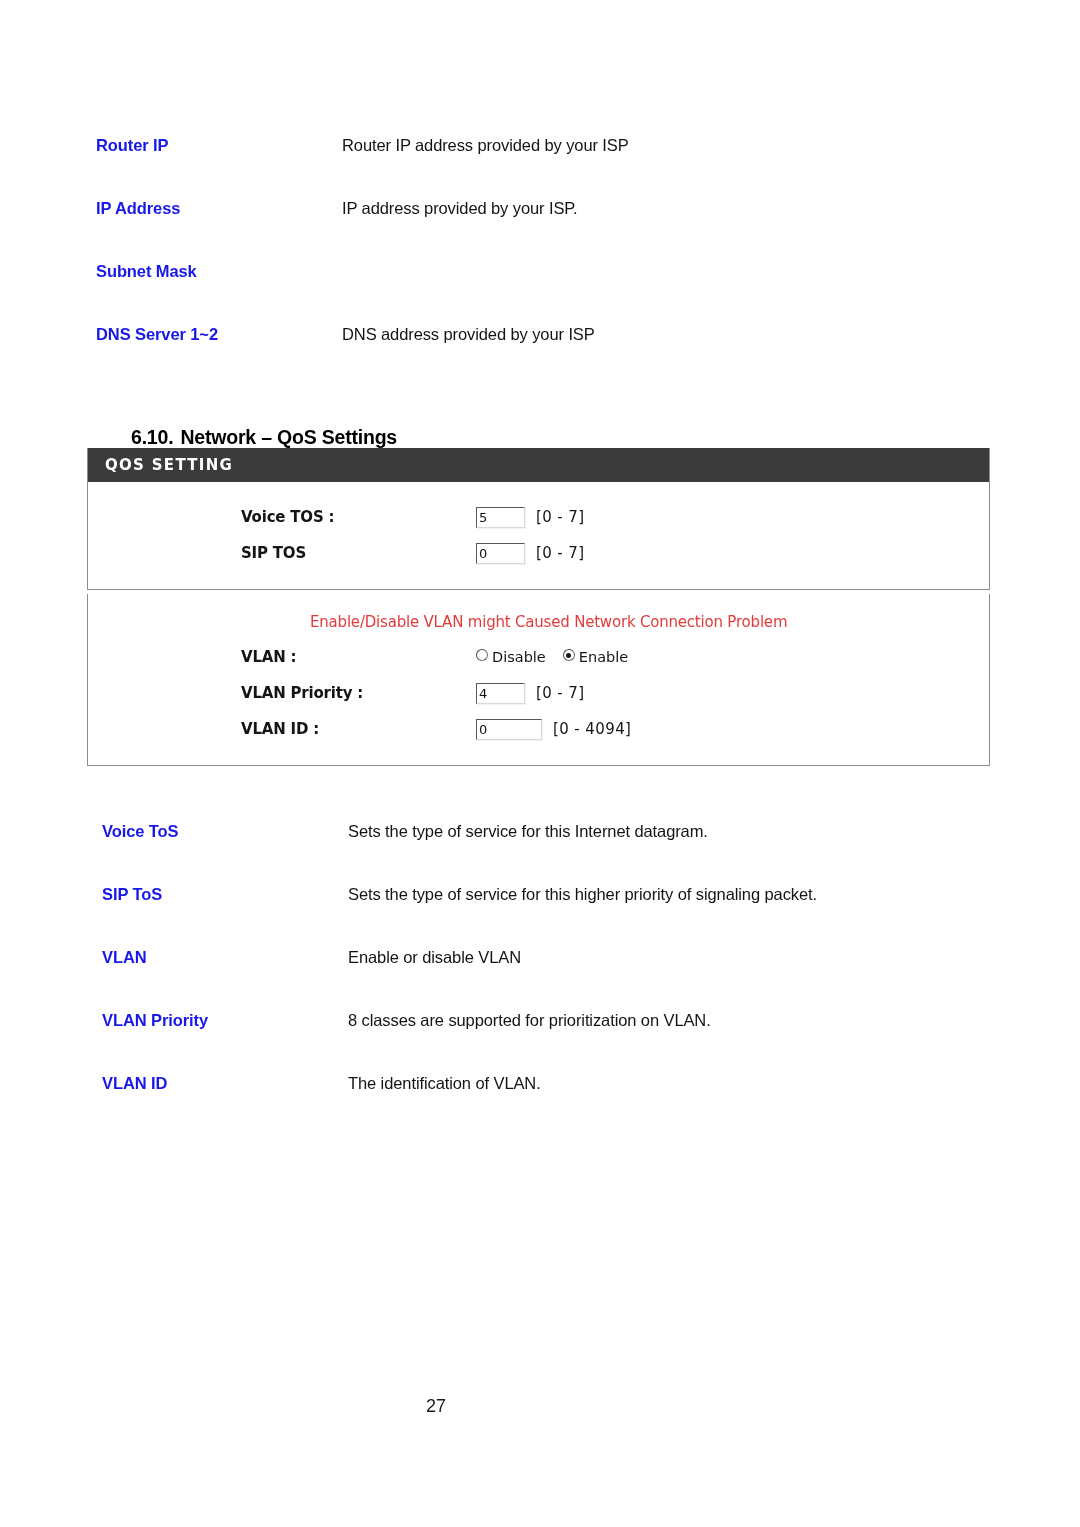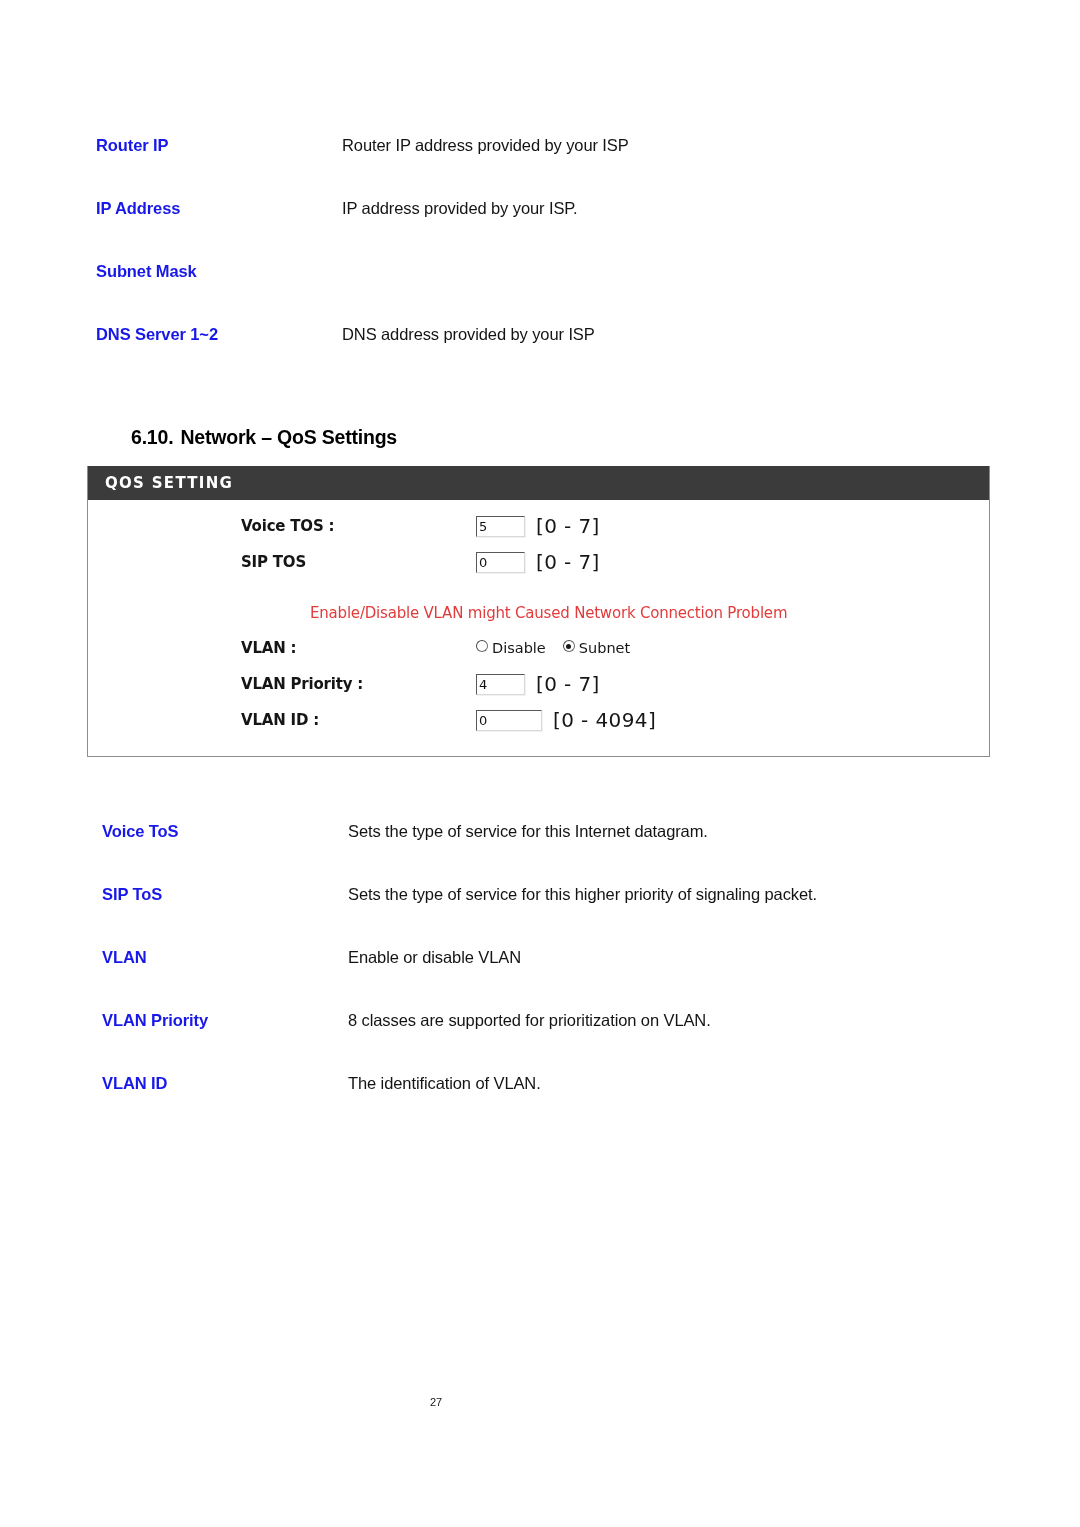--- a/index.html
+++ b/index.html
@@ -66,38 +66,38 @@
   
   .panel {
     position: absolute;
     left: 87px;
     width: 903px;
     background: #ffffff;
     border: 1px solid #8d8d8d;
     border-top: none;
     box-sizing: border-box;
   }
-  #qos-panel { top: 466px; }
+  #qos-panel { top: 448px; }
   #vlan-panel { top: 594px; }
 
   .panel-header {
     background: #3b3b3b;
     color: #ffffff;
     height: 34px;
     line-height: 34px;
     padding-left: 17px;
     font-size: 15px;
     font-weight: bold;
     letter-spacing: 1.3px;
     font-family: "DejaVu Sans", sans-serif;
     box-sizing: border-box;
   }
 
   .panel-body {
-    padding: 8px 0 18px 0;
+    padding: 17px 0 18px 0;
     background: #ffffff;
   }
 
   .field-row {
     display: flex;
     align-items: center;
     height: 36px;
   }
   .field-label {
     width: 242px;
@@ -135,21 +135,21 @@
     padding: 0 2px;
     display: inline-block;
     white-space: nowrap;
     overflow: hidden;
   }
   .w-small { width: 49px; }
   .w-wide { width: 66px; }
 
   .range-hint {
     margin-left: 11px;
-    font-size: 20px;
+    font-size: 15px;
     font-family: "DejaVu Sans", sans-serif;
     color: #161616;
     letter-spacing: 0.4px;
     white-space: nowrap;
   }
 
   
   .vlan-warning {
     text-align: left;
     padding-left: 222px;
@@ -200,21 +200,21 @@
     white-space: nowrap;
   }
 
   
   .page-number {
     position: absolute;
     left: 0;
     top: 1396px;
     width: 872px;
     text-align: center;
-    font-size: 11px;
+    font-size: 18px;
     color: #1a1a1a;
   }
 </style>
 </head>
 <body>
 
 <div class="desc-list" id="top-desc-list">
     <div class="desc-row">
       <div class="desc-label">Router IP</div>
       <div class="desc-text">Router IP address provided by your ISP</div>
@@ -262,21 +262,21 @@
     <div class="field-row">
       <div class="field-label">VLAN :</div>
       <div class="field-control">
         <div class="radio-group" id="vlan-radio-group">
             <div class="radio-item">
               <span class="radio-dot"></span>
               <span class="radio-label">Disable</span>
             </div>
             <div class="radio-item">
               <span class="radio-dot checked"></span>
-              <span class="radio-label">Subnet</span>
+              <span class="radio-label">Enable</span>
             </div>
           </div>
       </div>
     </div>
     <div id="vlan-panel-fields">
         <div class="field-row">
           <div class="field-label">VLAN Priority :</div>
           <div class="field-control">
             <div class="win-input w-small">4</div>
             <div class="range-hint">[0 - 7]</div>

